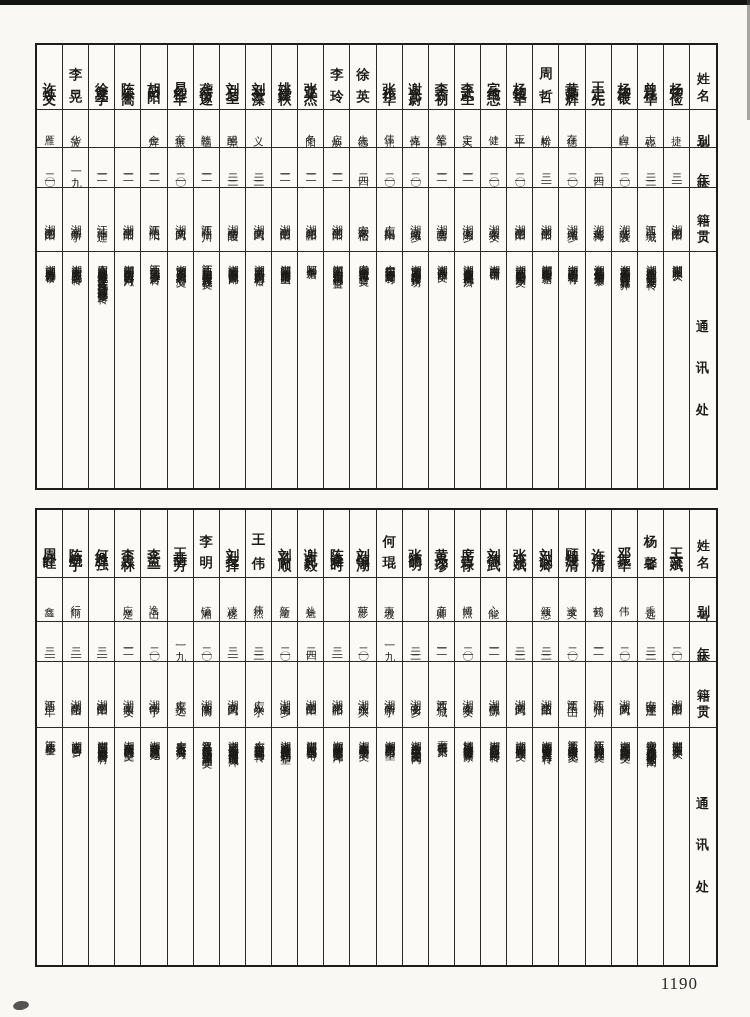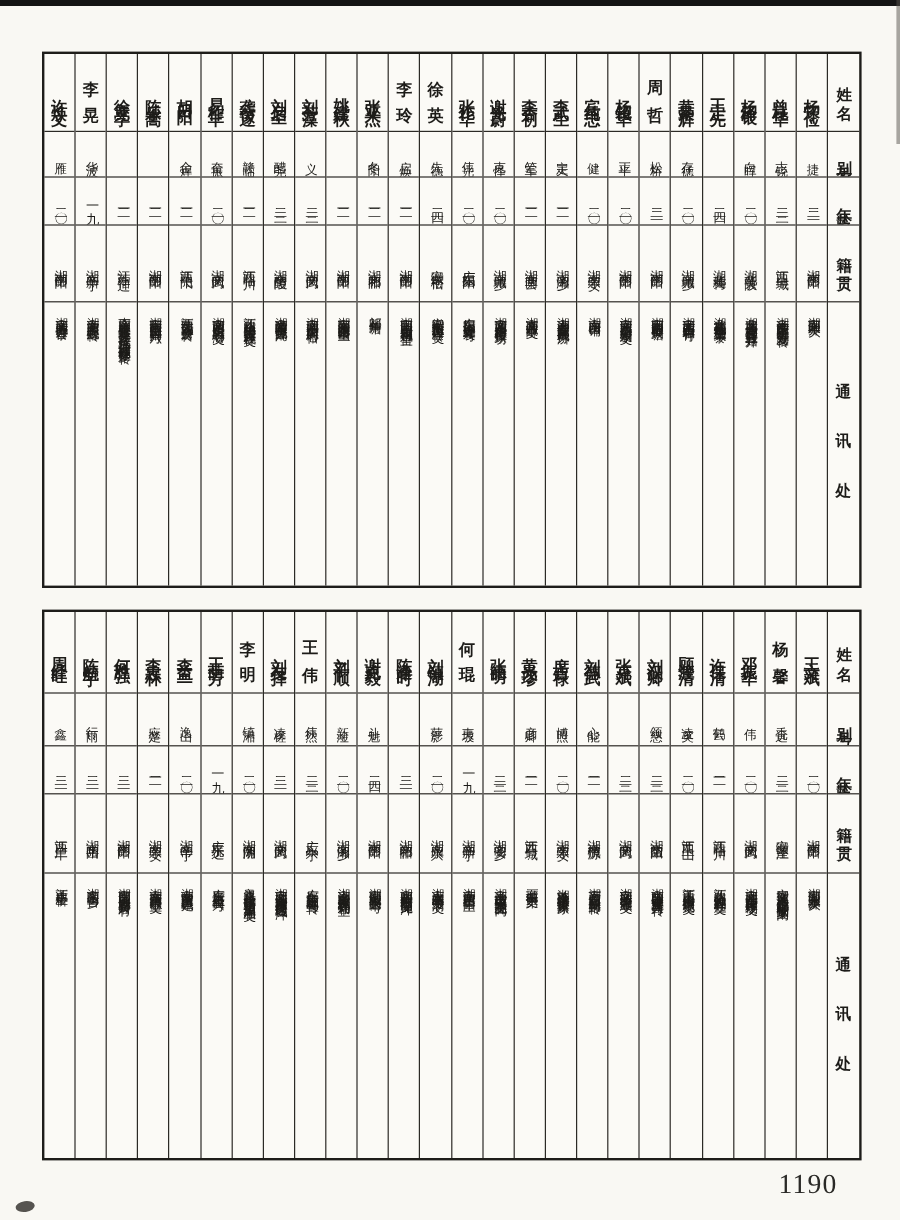--- a/index.html
+++ b/index.html
@@ -55,21 +55,21 @@
   
   .header-col .cell{font-size:13px;font-weight:700;text-align:center;}
   .h-name{letter-spacing:16px;}
   .h-alias{letter-spacing:5px;}
   .h-age{letter-spacing:5px;}
   .h-native{letter-spacing:16px;}
   .h-address{letter-spacing:42px;line-height:27px;padding-right:0;}
 
   .page-number{
     position:absolute;right:52px;top:974px;
-    font-size:23px;letter-spacing:1px;color:#2b2a27;
+    font-size:17px;letter-spacing:1px;color:#2b2a27;
     font-family:"Liberation Serif", serif;
   }
 </style>
 </head>
 <body>
 
 <div class="scan-topbar"></div>
 <div class="scan-edge-r"></div>
 
 <section class="dir-table" id="table-top">

